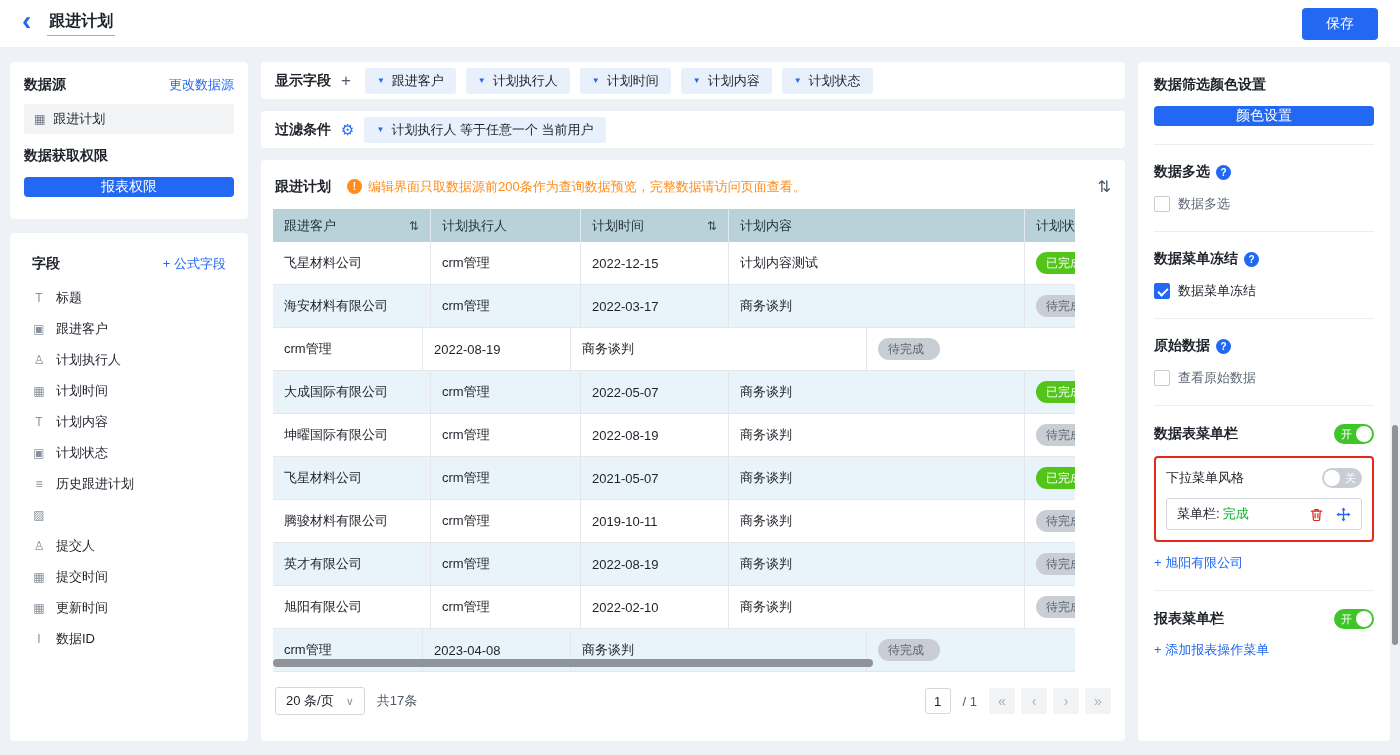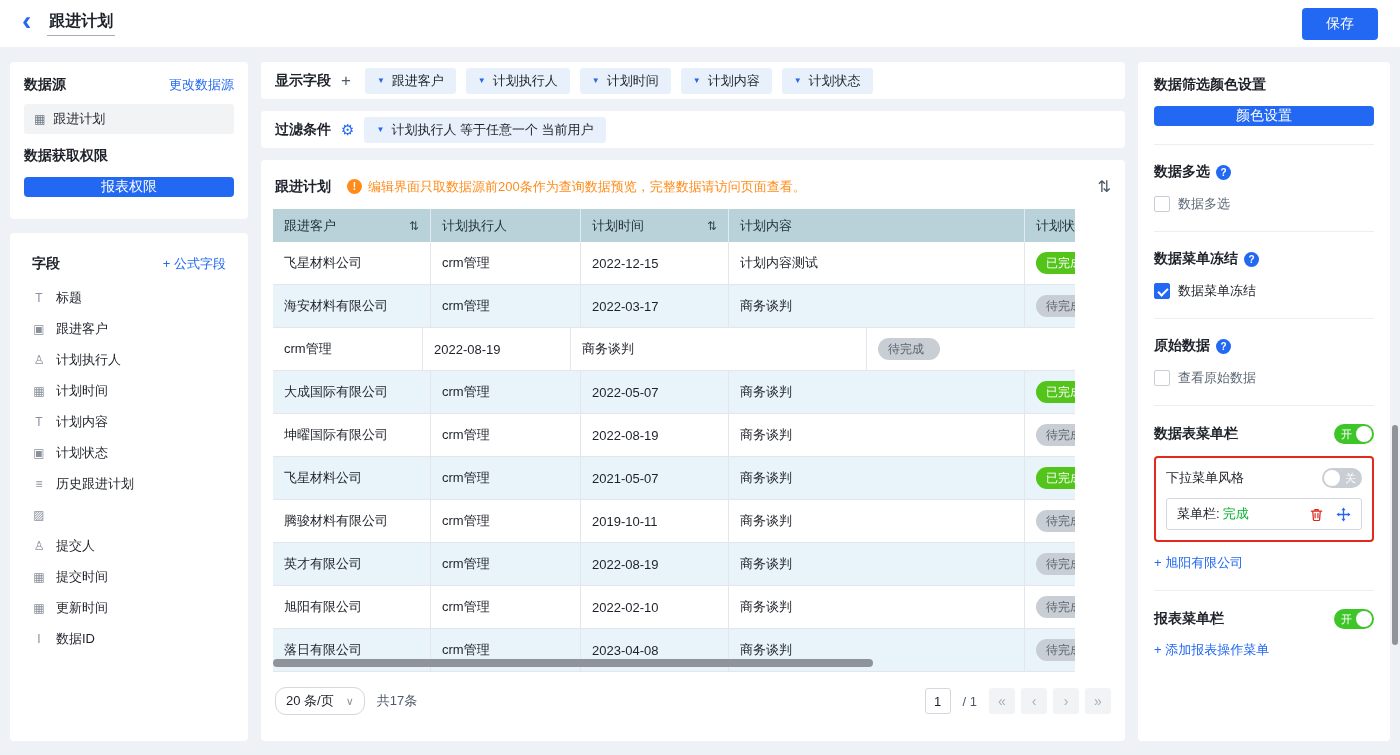--- a/index.html
+++ b/index.html
@@ -48,21 +48,21 @@
   .cell.c5{width:82px;flex:none;border-right:none !important;}
   .sort-ic{margin-left:auto;font-size:12px;color:#33444e;cursor:pointer;}
   .t-row{display:flex;height:43px;background:#fff;border-bottom:1px solid #e5e6eb;}
   .t-row.alt{background:#e9f3fa;}
   .t-row .cell{display:flex;align-items:center;padding:0 11px;border-right:1px solid #e5e6eb;}
   .badge{border-radius:20px;color:#fff;font-size:12px;height:22px;display:inline-flex;align-items:center;padding:0 10px;white-space:nowrap;min-width:62px;}
   .badge.done{background:#52c41a;}
   .badge.pending{background:#c9cdd4;color:#5b6570;}
   .t-scroll{position:absolute;left:12px;bottom:74px;width:600px;height:8px;background:#8f949b;border-radius:4px;cursor:pointer;}
   .t-footer{position:absolute;left:14px;right:14px;bottom:26px;display:flex;align-items:center;}
-  .psize{border:1px solid #d4d7dd;border-radius:11px;height:28px;display:inline-flex;align-items:center;gap:12px;padding:0 10px;cursor:pointer;}
+  .psize{border:1px solid #d4d7dd;border-radius:3px;height:28px;display:inline-flex;align-items:center;gap:12px;padding:0 10px;cursor:pointer;}
   .psize .chev{color:#8a919c;font-size:11px;}
   .total{color:#4e5969;margin-left:12px;}
   .pager{margin-left:auto;display:flex;align-items:center;gap:6px;}
   .pagebox{width:26px;height:26px;border:1px solid #d4d7dd;border-radius:3px;display:flex;align-items:center;justify-content:center;background:#fff;cursor:text;}
   .ptotal{color:#4e5969;margin:0 6px;}
   .navbtn{width:26px;height:26px;border-radius:3px;background:#f2f3f5;color:#a9aeb8;display:flex;align-items:center;justify-content:center;font-size:14px;cursor:pointer;}
   .col-right{flex:1;padding:14px 16px;overflow:hidden;}
   .sec-h{font-weight:bold;font-size:14px;display:flex;align-items:center;gap:6px;}
   .help{width:15px;height:15px;border-radius:50%;background:#2268f2;color:#fff;font-size:10px;display:inline-flex;align-items:center;justify-content:center;cursor:pointer;flex:none;}
   .divider{height:1px;background:#eceef1;margin:18px 0;}
@@ -318,21 +318,20 @@
               <div class="t-row">
     <div class="cell c1">旭阳有限公司</div>
     <div class="cell c2">crm管理</div>
     <div class="cell c3">2022-02-10</div>
     <div class="cell c4">商务谈判</div>
     <div class="cell c5">
       <span class="badge pending">待完成</span>
     </div>
   </div>
               <div class="t-row alt">
-    <div class="cell c1">落日有限公司</div>
     <div class="cell c2">crm管理</div>
     <div class="cell c3">2023-04-08</div>
     <div class="cell c4">商务谈判</div>
     <div class="cell c5">
       <span class="badge pending">待完成</span>
     </div>
   </div>
             </div>
         </div>
       </div>

